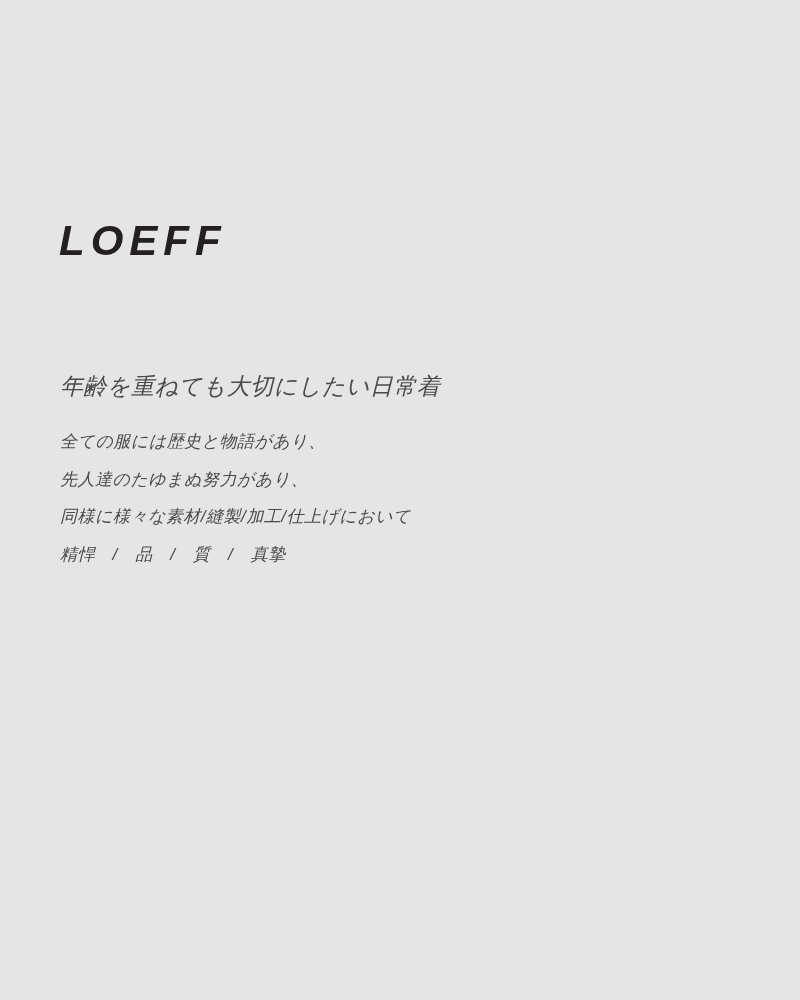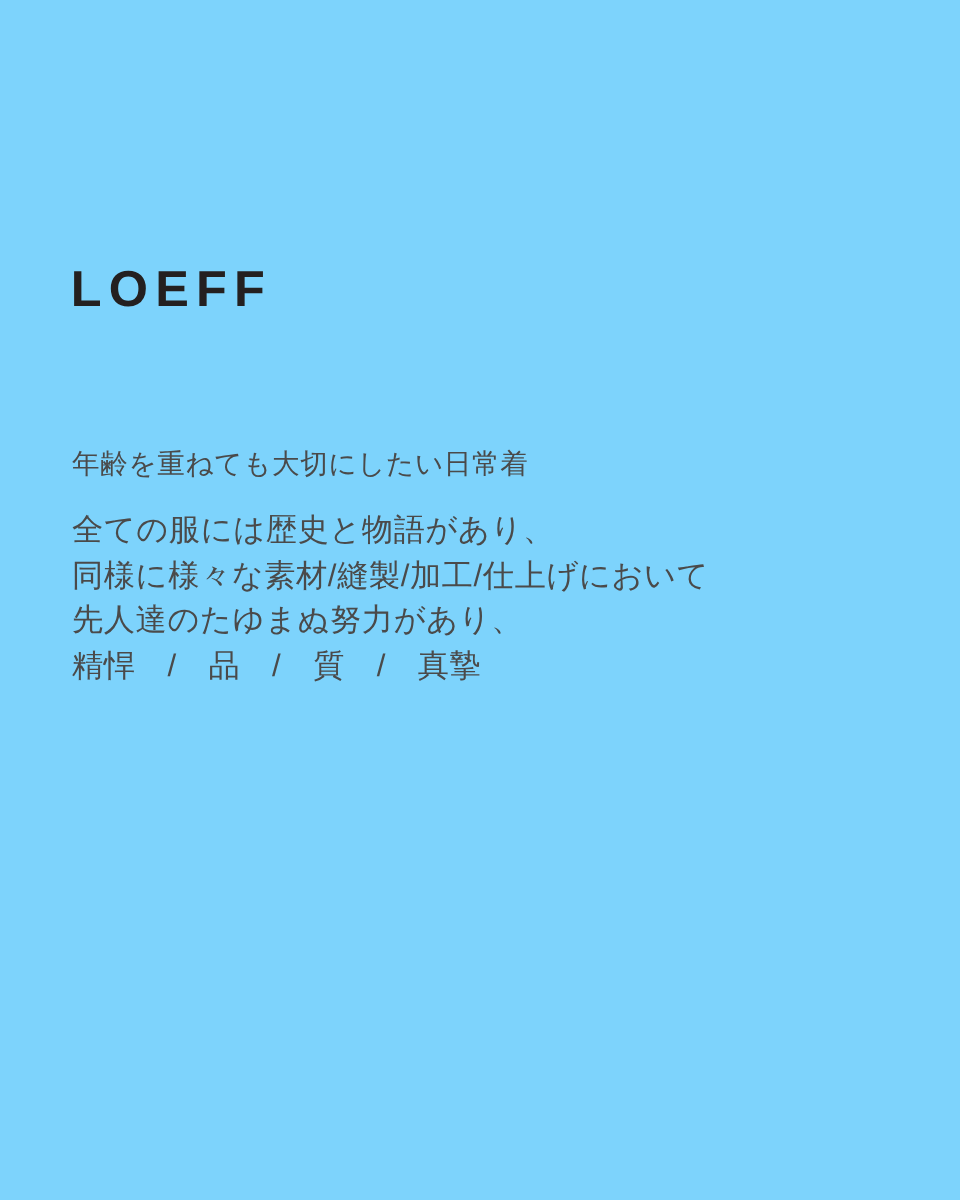--- a/index.html
+++ b/index.html
@@ -10,21 +10,22 @@
     width: 800px;
     height: 1000px;
     background: #ffffff;
     font-family: "Liberation Sans", "DejaVu Sans", sans-serif;
     overflow: hidden;
     position: relative;
   }
   .brand-page {
     position: absolute;
     inset: 0;
-    background: #7dd3fc;
+    background: #e5e5e5;
+    font-style: italic;
   }
   .logo {
     position: absolute;
     left: 59px;
     top: 190px;
     font-size: 42px;
     font-weight: 700;
     letter-spacing: 6px;
     color: #242020;
     line-height: 1.1;
@@ -37,38 +38,38 @@
     font-size: 23px;
     line-height: 38px;
     color: #4a4a4a;
     letter-spacing: 0.5px;
     white-space: nowrap;
   }
   .statement {
     position: absolute;
     left: 60px;
     top: 423px;
-    font-size: 26px;
+    font-size: 17px;
     line-height: 37.5px;
     color: #4a4a4a;
     letter-spacing: 0.5px;
   }
   .statement .line {
     white-space: nowrap;
   }
 </style>
 </head>
 <body>
 
 <div class="brand-page">
 
   <h1 class="logo">LOEFF</h1>
 
   <p class="tagline">年齢を重ねても大切にしたい日常着</p>
 
   <div class="statement">
     <div class="line">全ての服には歴史と物語があり、</div>
+    <div class="line">先人達のたゆまぬ努力があり、</div>
     <div class="line">同様に様々な素材/縫製/加工/仕上げにおいて</div>
-    <div class="line">先人達のたゆまぬ努力があり、</div>
     <div class="line">精悍　/　品　/　質　/　真摯</div>
   </div>
 
 </div>
 
 </body></html>

